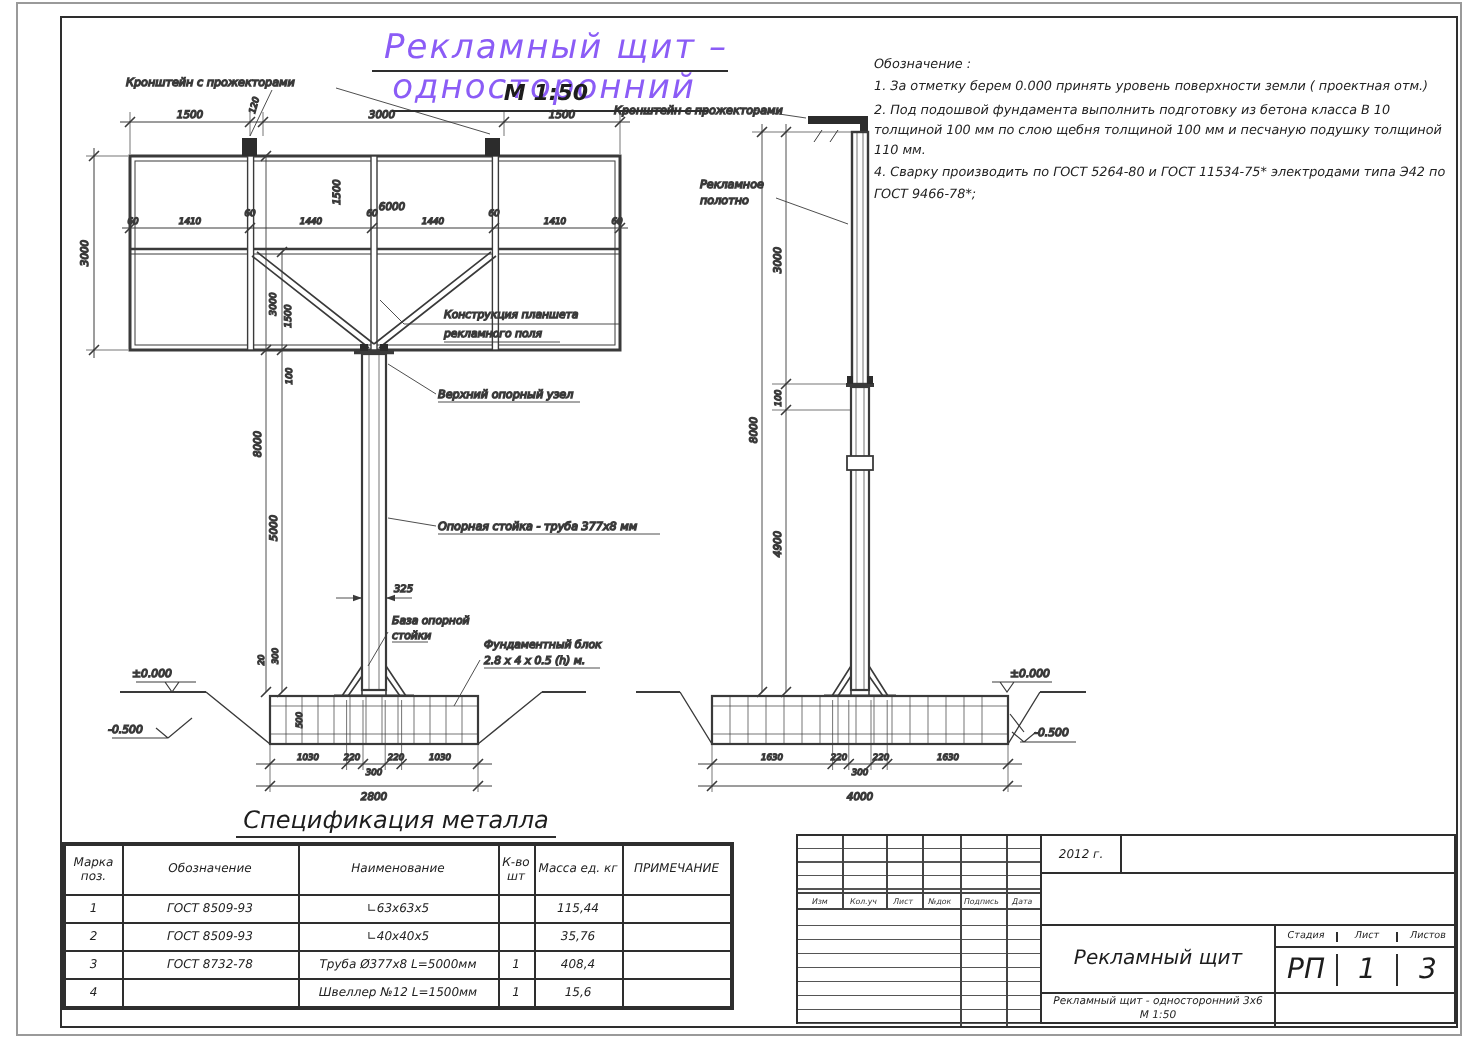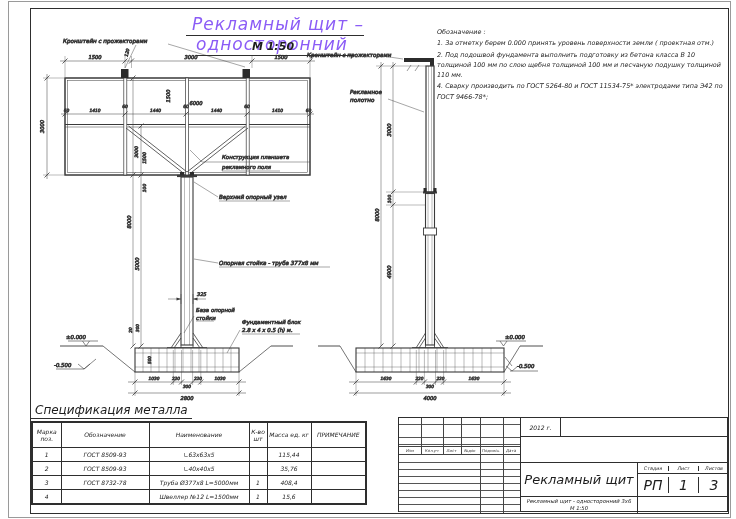--- a/index.html
+++ b/index.html
@@ -10,21 +10,21 @@
   .drawing-svg{position:absolute;left:0;top:0;}
   .title-main{position:absolute;left:130px;top:14px;width:290px;text-align:center;
               font-style:italic;font-size:17px;letter-spacing:1px;color:#8b5cf6;}
   .title-main span{border-bottom:1.2px solid #2e2e2e;padding:0 6px 1px 6px;}
   .title-scale{position:absolute;left:238px;top:40px;width:70px;text-align:center;
                font-style:italic;font-weight:bold;font-size:11px;color:#1d1d1d;}
   .notes{position:absolute;left:437px;top:27px;width:290px;font-style:italic;
          font-size:6.4px;line-height:1.6;color:#222;}
   .notes .nt{margin-bottom:1px;}
   .spec{position:absolute;left:31px;top:403px;width:334px;}
-  .spec-title{width:100%;font-style:italic;font-size:12px;color:#1d1d1d;margin-bottom:4px;}
+  .spec-title{width:100%;text-align:center;font-style:italic;font-size:12px;color:#1d1d1d;margin-bottom:4px;}
   .spec-title span{border-bottom:1.2px solid #2e2e2e;padding:0 4px 1px 4px;}
   table.spec-t{border-collapse:collapse;table-layout:fixed;width:334px;font-style:italic;}
   table.spec-t th,table.spec-t td{border:1px solid #2e2e2e;font-weight:normal;
       font-size:6px;text-align:center;padding:0;overflow:hidden;white-space:nowrap;}
   table.spec-t th{height:24px;white-space:normal;line-height:1.25;}
   table.spec-t td{height:13px;}
   table.spec-t{border:2px solid #2e2e2e;}
   .stamp{position:absolute;left:398px;top:417px;width:330px;height:95px;border:1.6px solid #2e2e2e;
          box-sizing:border-box;font-style:italic;color:#1d1d1d;}
   .stamp *{box-sizing:border-box;}
@@ -36,21 +36,21 @@
   .st-hdr span{display:block;text-align:center;font-size:3.9px;color:#333;}
   .st-rules-bot{position:absolute;left:0;top:38px;width:100%;height:57px;
       background:repeating-linear-gradient(to bottom,transparent 0,transparent 6.3px,#555 6.3px,#555 7px);}
   .vl{position:absolute;top:0;width:1px;background:#444;}
   .st-cell{position:absolute;display:flex;align-items:center;justify-content:center;text-align:center;}
   .year-cell{left:122px;top:0;width:40px;height:19px;border-right:1px solid #2e2e2e;
              border-bottom:1px solid #2e2e2e;font-size:6px;}
   .year-fill{left:162px;top:0;width:168px;height:19px;border-bottom:1px solid #2e2e2e;}
   .band-cell{left:122px;top:19px;width:208px;height:26px;border-bottom:1px solid #2e2e2e;}
   .proj-cell{left:122px;top:45px;width:117px;height:34px;border-right:1px solid #2e2e2e;
-             border-bottom:1px solid #2e2e2e;font-size:13px;}
+             border-bottom:1px solid #2e2e2e;font-size:10px;}
   .slh{left:239px;top:45px;height:11px;border-bottom:1px solid #2e2e2e;font-size:4.8px;}
   .slv{left:239px;top:56px;height:23px;border-bottom:1px solid #2e2e2e;font-size:14px;}
   .c-st{width:30px;} .c-l{width:30px;border-left:1px solid #2e2e2e;} .c-ls{width:31px;border-left:1px solid #2e2e2e;}
   .doc-cell{left:122px;top:79px;width:117px;height:16px;border-right:1px solid #2e2e2e;
             flex-direction:column;font-size:5.3px;line-height:1.25;}
   svg text{font-family:"DejaVu Sans",sans-serif;font-style:italic;fill:#1f1f1f;}
 </style>
 </head>
 <body>
 

